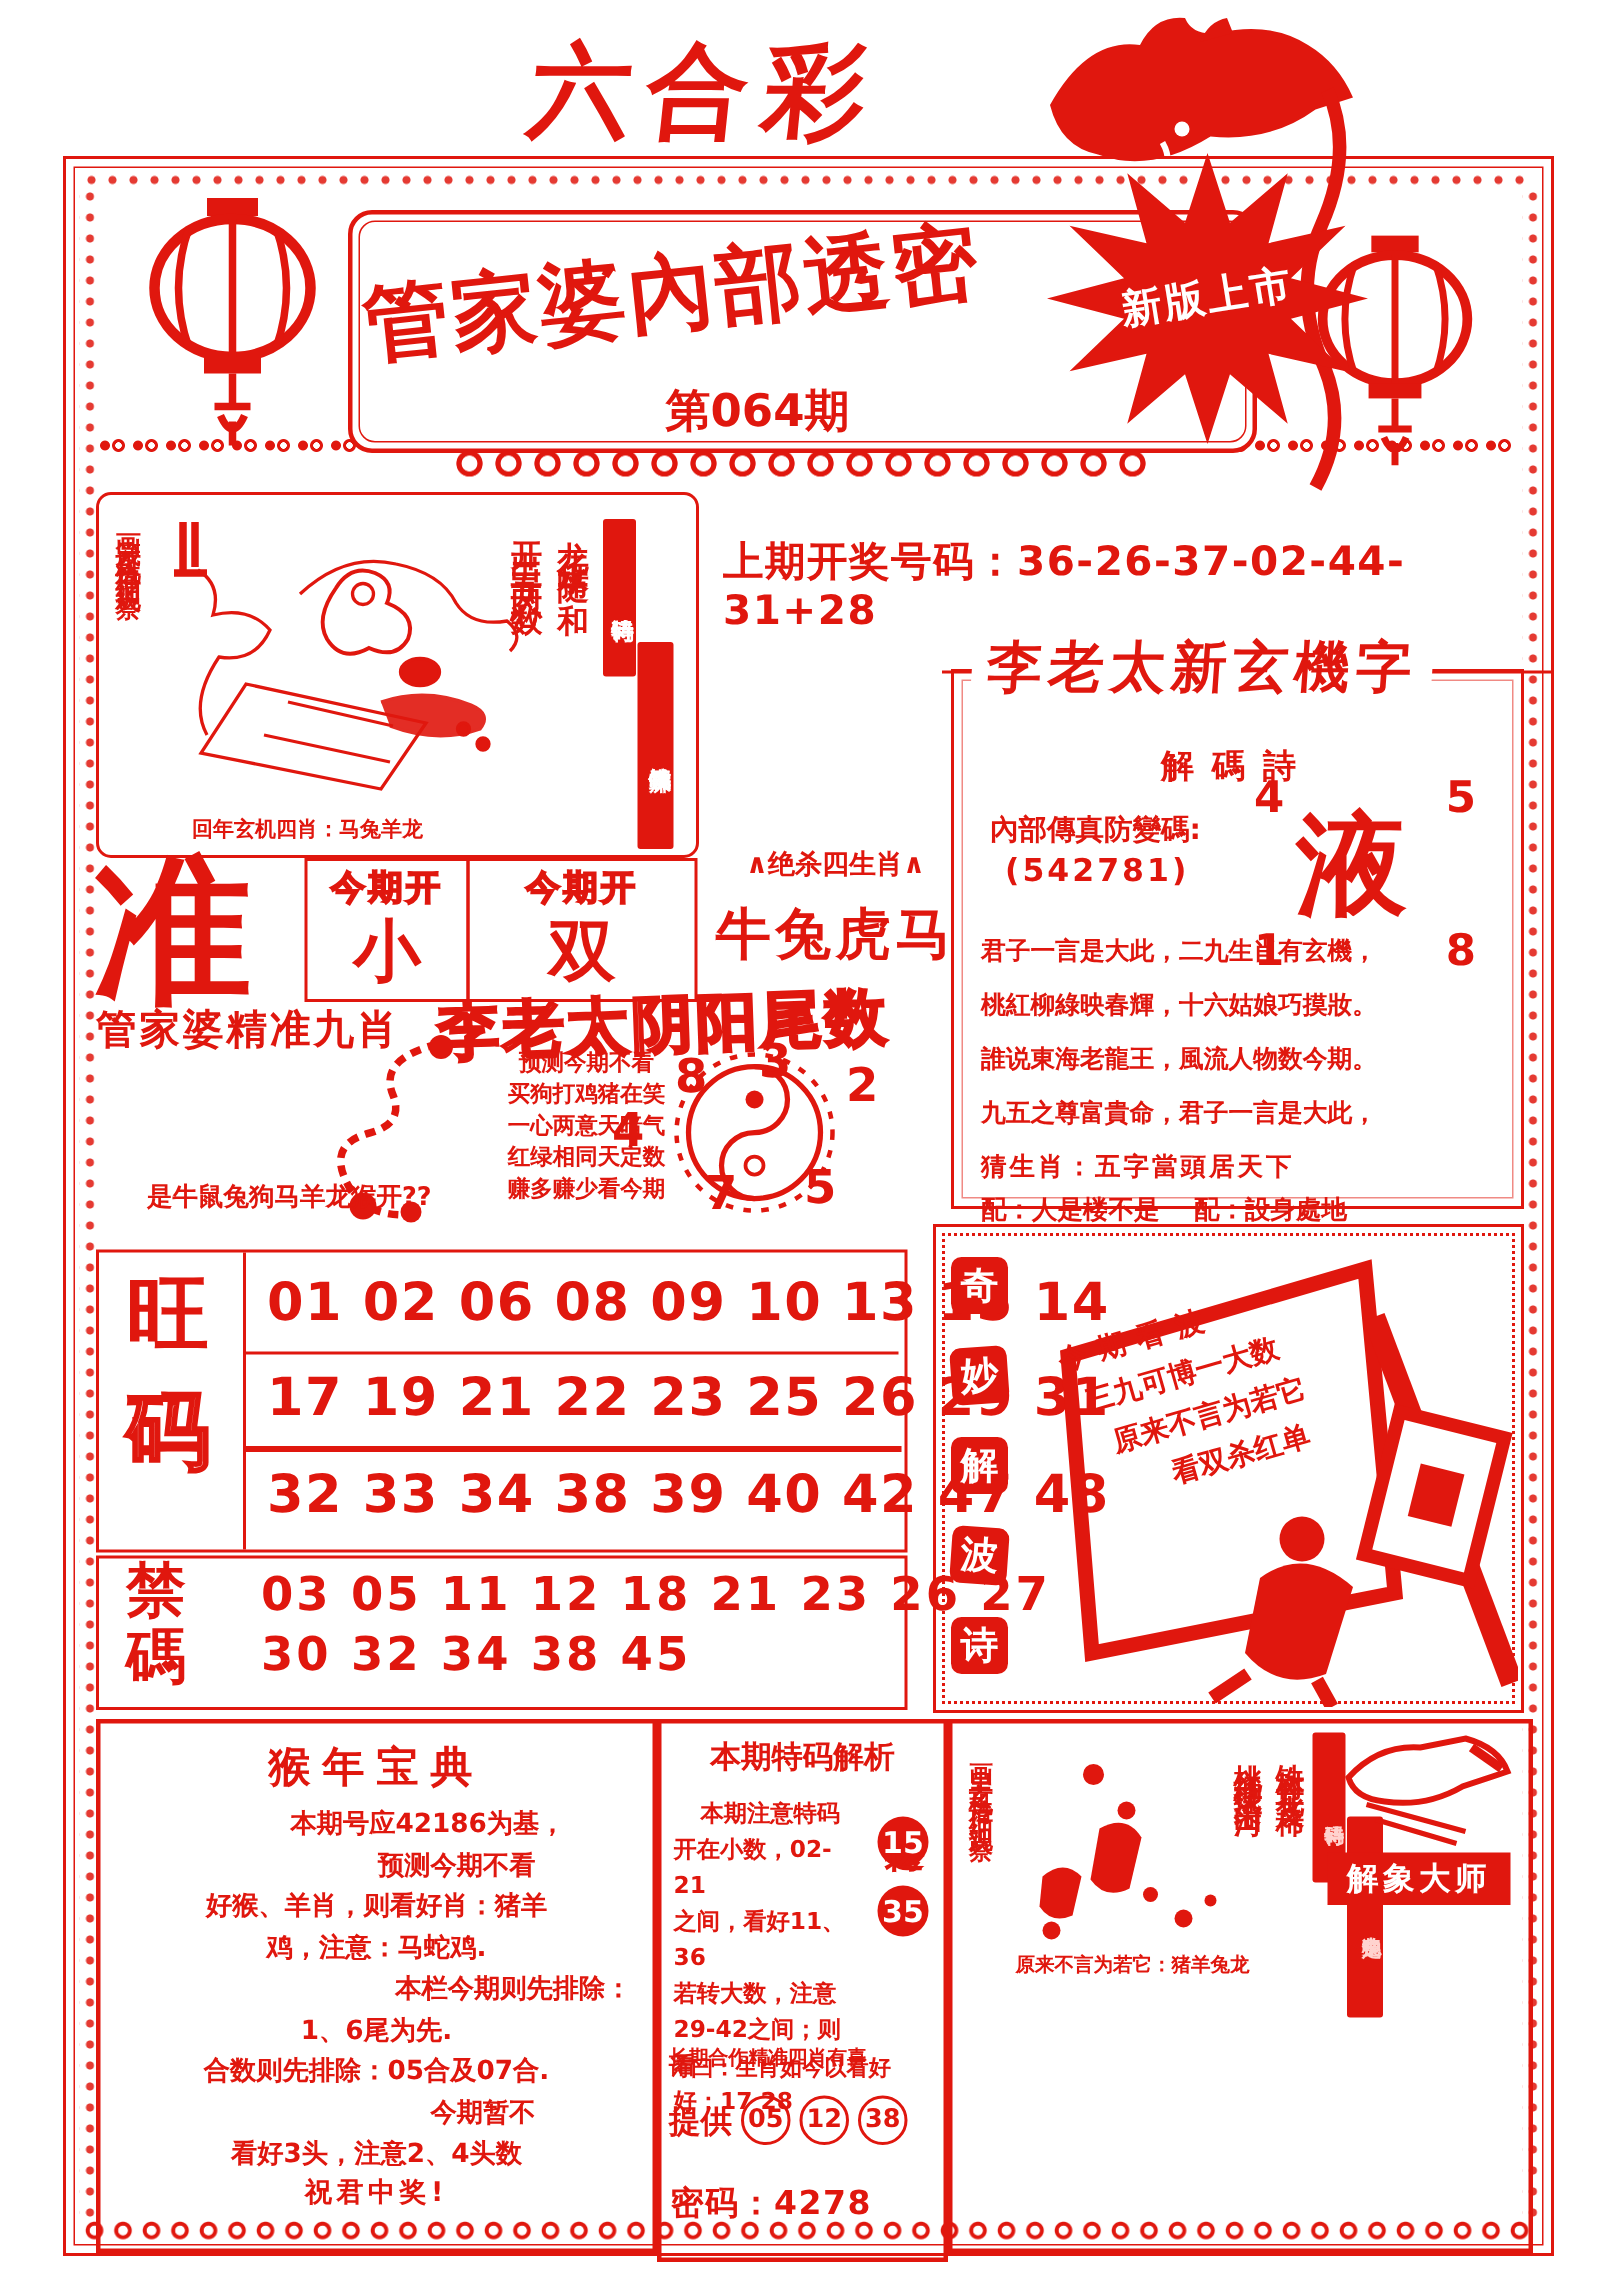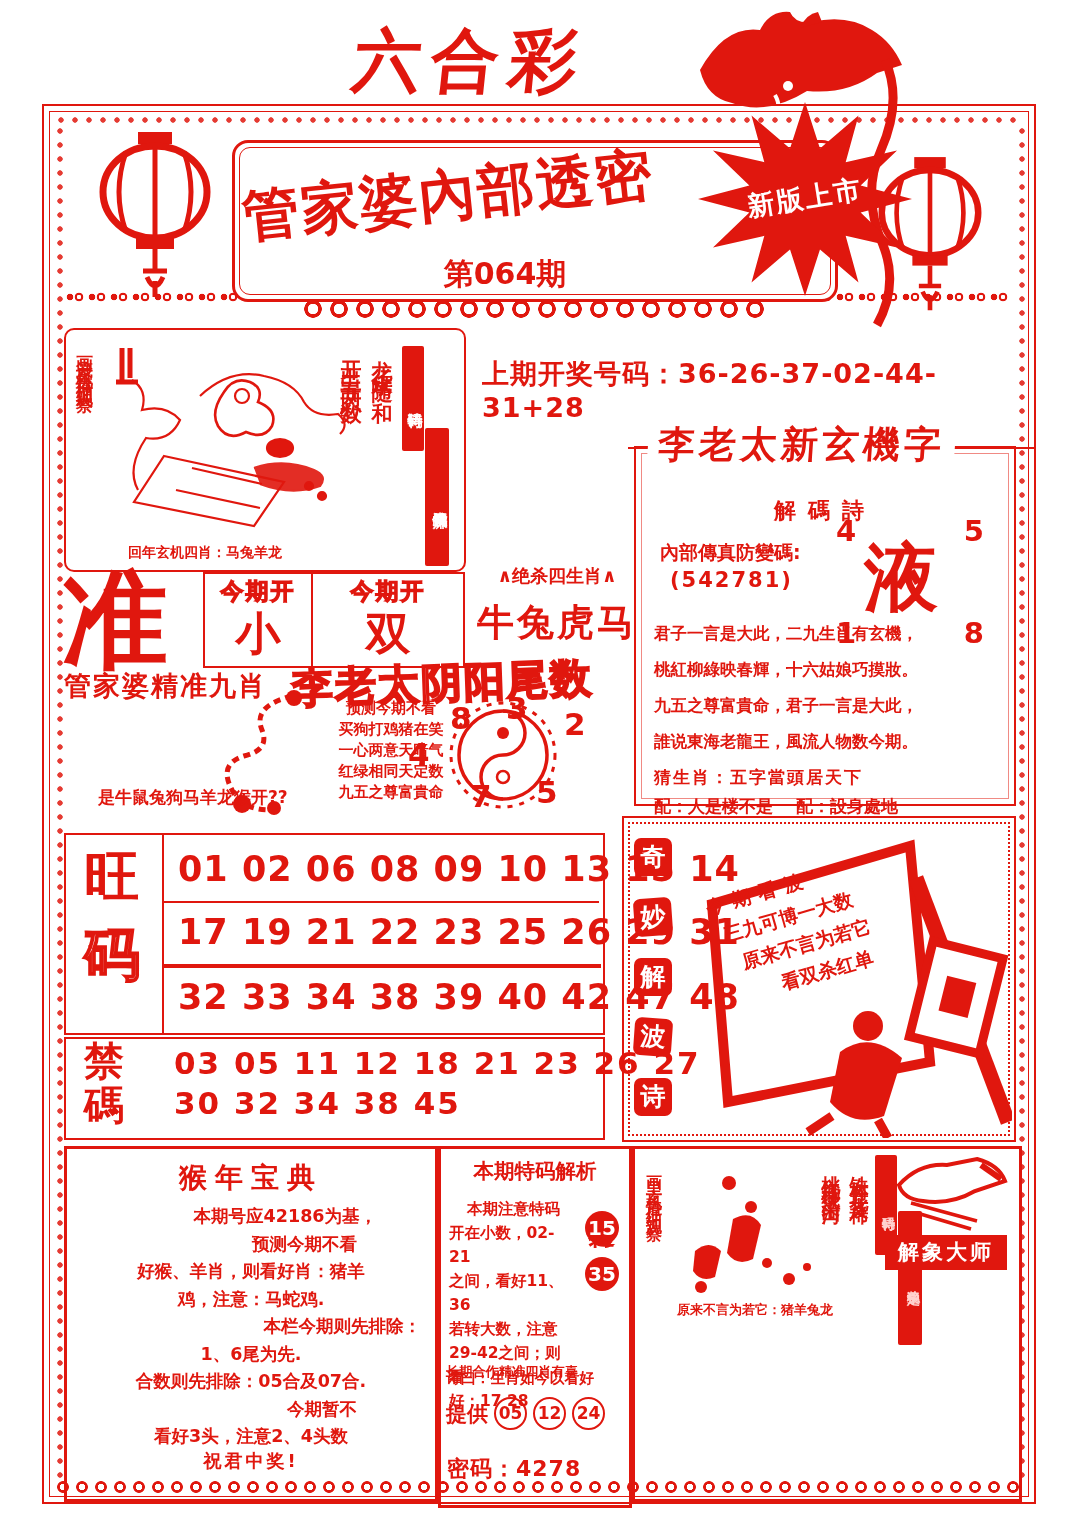--- a/index.html
+++ b/index.html
@@ -215,22 +215,22 @@
     <div class="abs" id="m-glyphwrap">
       <span class="mcorner" style="left:6px;top:0">4</span>
       <span class="mcorner" style="right:2px;top:0">5</span>
       <span class="mcorner" style="left:6px;bottom:0">1</span>
       <span class="mcorner" style="right:2px;bottom:0">8</span>
       <span id="m-glyph">液</span>
     </div>
     <div class="abs" id="m-poem">
       <div>君子一言是大此，二九生肖有玄機，</div>
       <div>桃紅柳綠映春輝，十六姑娘巧摸妝。</div>
+      <div>誰说東海老龍王，風流人物数今期。</div>
       <div>九五之尊富貴命，君子一言是大此，</div>
-      <div>誰说東海老龍王，風流人物数今期。</div>
     </div>
     <div class="abs" id="m-guess">猜生肖：五字當頭居天下</div>
     <div class="abs" id="m-pair">配：人是楼不是　 配：設身處地</div>
   </div>
 
   <div class="abs" id="zhun">准</div>
   <div class="abs cell" id="cell1">
     <div class="cellhead hollow-thin">今期开</div>
     <div class="cellval">小</div>
   </div>
@@ -249,21 +249,21 @@
     <path d="M70,8 q-40,10 -30,34 q8,20 -18,26 q-26,8 -12,34 q10,20 38,20" stroke="#e0170e" stroke-width="5" stroke-dasharray="7 5" fill="none"></path>
     <circle cx="72" cy="10" r="8" fill="#e0170e"></circle>
     <circle cx="20" cy="116" r="9" fill="#e0170e"></circle>
     <circle cx="52" cy="120" r="7" fill="#e0170e"></circle>
   </svg>
   <div class="abs" id="tailpoem">
     <div>预测今期不看</div>
     <div>买狗打鸡猪在笑</div>
     <div>一心两意天暗气</div>
     <div>红绿相同天定数</div>
-    <div>九五之尊富貴命</div>
+    <div>赚多赚少看今期</div>
   </div>
   <div class="abs" id="taiji">
     <svg style="position:absolute;left:30px;top:5px;width:130px;height:112px" viewBox="0 0 130 112">
       <circle cx="65" cy="56" r="44" stroke="#e0170e" stroke-width="3.5" fill="none"></circle>
       <circle cx="65" cy="56" r="52" stroke="#e0170e" stroke-width="3" stroke-dasharray="5 7" fill="none"></circle>
       <path d="M65,12 a22,22 0 0 1 0,44 a22,22 0 0 0 0,44" stroke="#e0170e" stroke-width="3.5" fill="none"></path>
       <circle cx="65" cy="34" r="6" fill="#e0170e"></circle>
       <circle cx="65" cy="78" r="6" stroke="#e0170e" stroke-width="2.5" fill="none"></circle>
     </svg>
     <span class="tnum" style="left:0;top:42px">4</span>
@@ -348,21 +348,21 @@
       <div class="lab vtext" style="margin:0 auto">特送</div>
       <div class="sendcircle">15</div>
       <div class="sendcircle">35</div>
     </div>
     <div id="coopline">长期合作精准四肖有喜</div>
     <div id="verseline">诗曰：生肖如今以看好</div>
     <div id="providerow">
       <span>提供</span>
       <span class="provcircle">05</span>
       <span class="provcircle">12</span>
-      <span class="provcircle">24</span>
+      <span class="provcircle">38</span>
     </div>
     <div id="password">
       <span>密码：</span><span>4278</span>
     </div>
   </div>
 
   <div class="abs" id="masterbox">
     <div class="vtext" id="master-side">画里玄机请仔细观察</div>
     <svg style="position:absolute;left:36px;top:18px;width:150px;height:140px" viewBox="0 0 150 140">
       <g fill="#e0170e">

